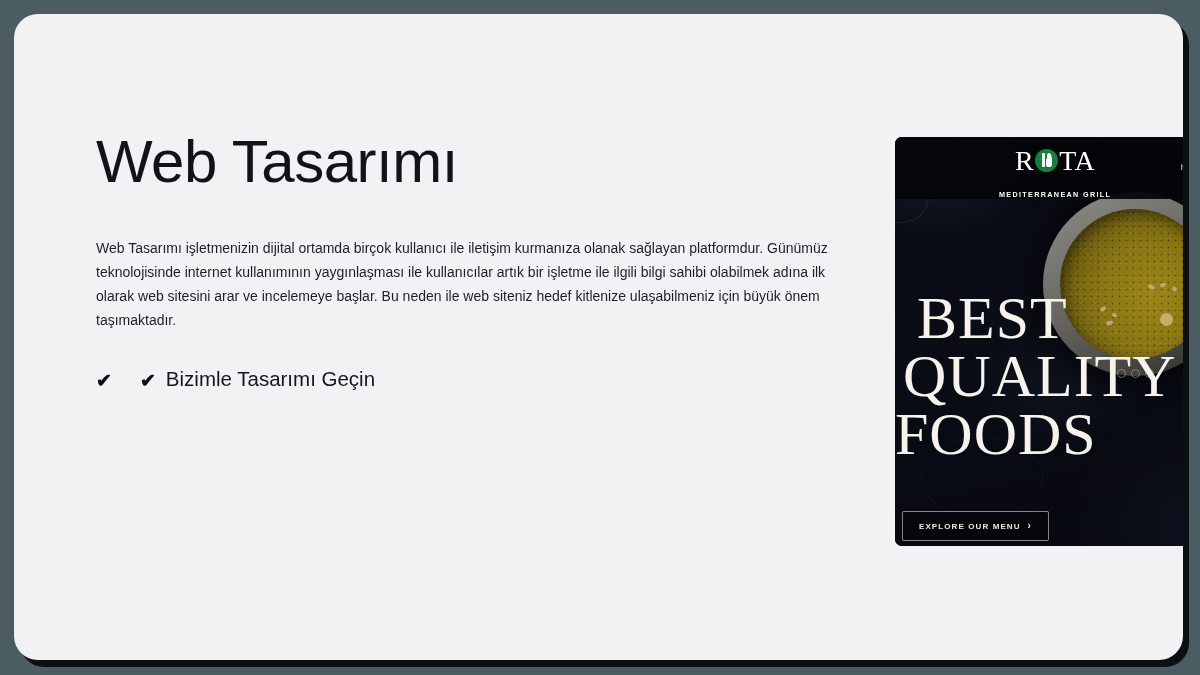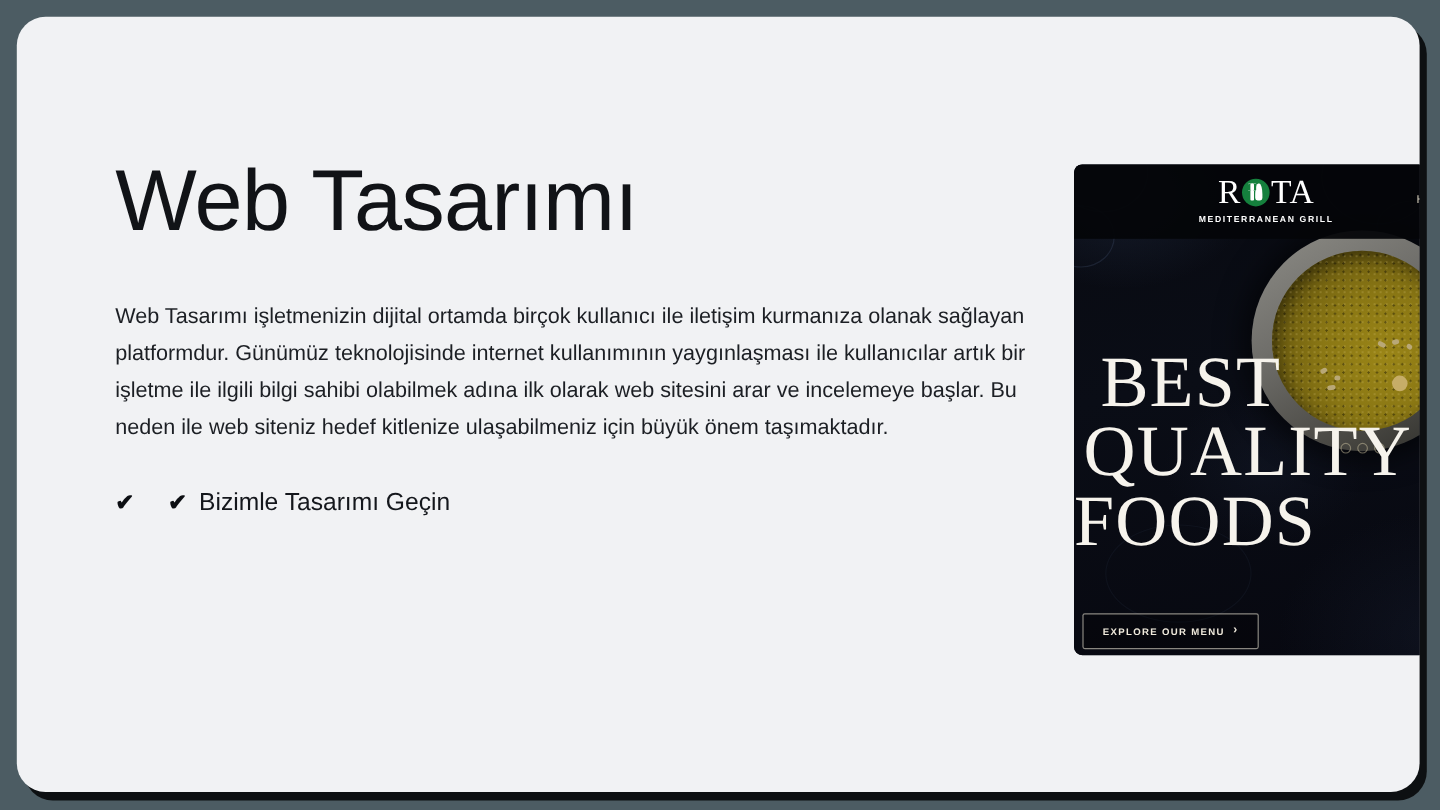--- a/index.html
+++ b/index.html
@@ -37,33 +37,33 @@
 
   
   #text-col {
     position: absolute;
     left: 82px;
     top: 118px;
     width: 775px;
   }
 
   #page-title {
-    font-size: 72px;
+    font-size: 60px;
     line-height: 1.0;
     font-weight: 400;
     letter-spacing: -0.5px;
     color: #111317;
     margin: 0;
     white-space: nowrap;
   }
 
   #body-paragraph {
     margin: 0;
     padding-top: 44px;
-    font-size: 18px;
+    font-size: 14px;
     line-height: 1.72;
     color: #1c1f24;
     font-weight: 400;
     max-width: 762px;
   }
 
   #cta-list {
     display: flex;
     align-items: center;
     gap: 28px;
@@ -193,21 +193,21 @@
     background: #ffffff;
     border-radius: 1px;
     box-shadow: inset -2px 0 0 #15803d, inset 2px 0 0 #15803d;
   }
 
   #logo-sub {
     color: #ffffff;
     font-size: 7.2px;
     font-weight: bold;
     letter-spacing: 1.35px;
-    margin-top: 3px;
+    margin-top: 15px;
     font-family: "Liberation Sans", sans-serif;
   }
 
   #nav-home {
     position: absolute;
     right: 18px;
     top: 24px;
     color: #cfc9b8;
     font-size: 9.5px;
     letter-spacing: 0.3px;

